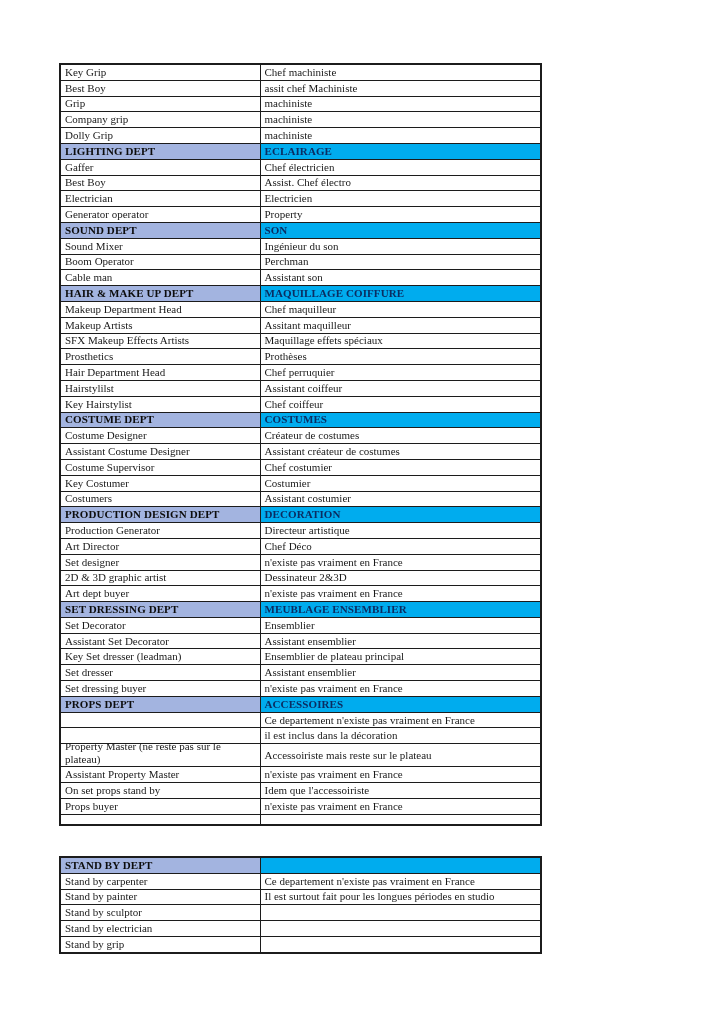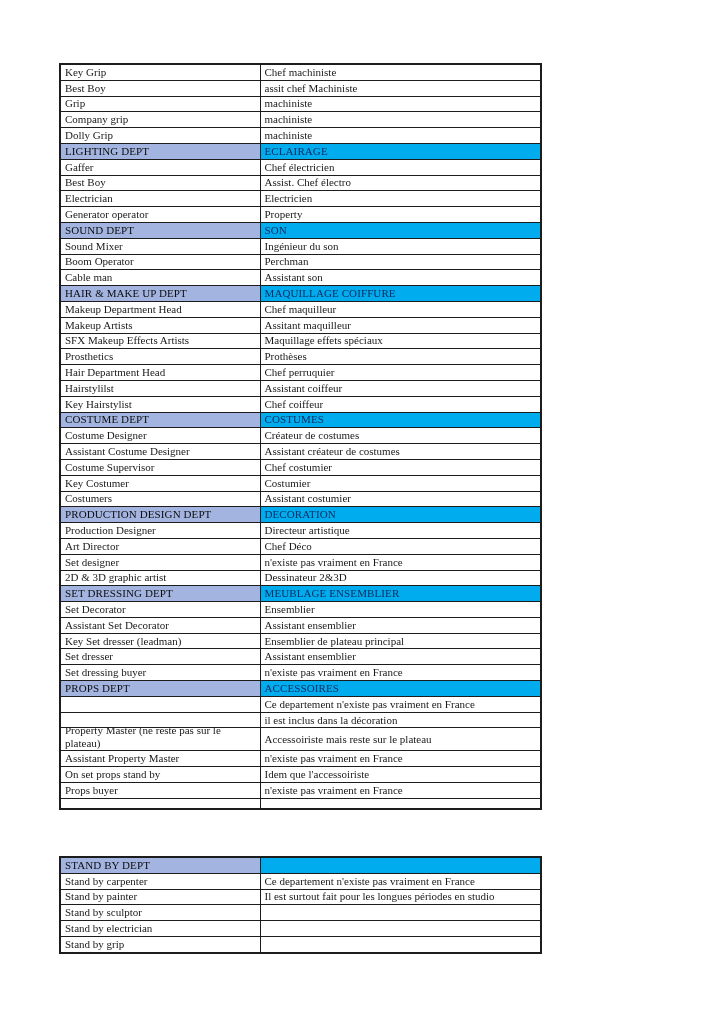--- a/index.html
+++ b/index.html
@@ -33,21 +33,21 @@
     height: 14.8px;
     padding: 0 2px 0 4px;
     font-size: 11px;
     line-height: 13px;
     color: var(--body-text, #1a1a1a);
     white-space: nowrap;
     overflow: hidden;
     vertical-align: middle;
   }
   tr.header-row td {
-    font-weight: normal;
+    font-weight: bold;
     letter-spacing: 0.1px;
   }
   tr.header-row td.en-cell {
     background: var(--header-left-bg, #a3b4e0);
     color: var(--header-left-text, #0d0d0d);
   }
   tr.header-row td.fr-cell {
     background: var(--header-right-bg, #00acee);
     color: var(--header-right-text, #0a2d62);
   }
@@ -179,34 +179,38 @@
         </tr>
         <tr>
           <td class="en-cell">Costumers</td>
           <td class="fr-cell">Assistant costumier</td>
         </tr>
         <tr class="header-row">
           <td class="en-cell">PRODUCTION DESIGN DEPT</td>
           <td class="fr-cell">DECORATION</td>
         </tr>
         <tr>
-          <td class="en-cell">Production Designer</td>
+          <td class="en-cell">Production Generator</td>
           <td class="fr-cell">Directeur artistique</td>
         </tr>
         <tr>
           <td class="en-cell">Art Director</td>
           <td class="fr-cell">Chef Déco</td>
         </tr>
         <tr>
           <td class="en-cell">Set designer</td>
           <td class="fr-cell">n'existe pas vraiment en France</td>
         </tr>
         <tr>
           <td class="en-cell">2D &amp; 3D graphic artist</td>
           <td class="fr-cell">Dessinateur 2&amp;3D</td>
+        </tr>
+        <tr>
+          <td class="en-cell">Art dept buyer</td>
+          <td class="fr-cell">n'existe pas vraiment en France</td>
         </tr>
         <tr class="header-row">
           <td class="en-cell">SET DRESSING DEPT</td>
           <td class="fr-cell">MEUBLAGE ENSEMBLIER</td>
         </tr>
         <tr>
           <td class="en-cell">Set Decorator</td>
           <td class="fr-cell">Ensemblier</td>
         </tr>
         <tr>

